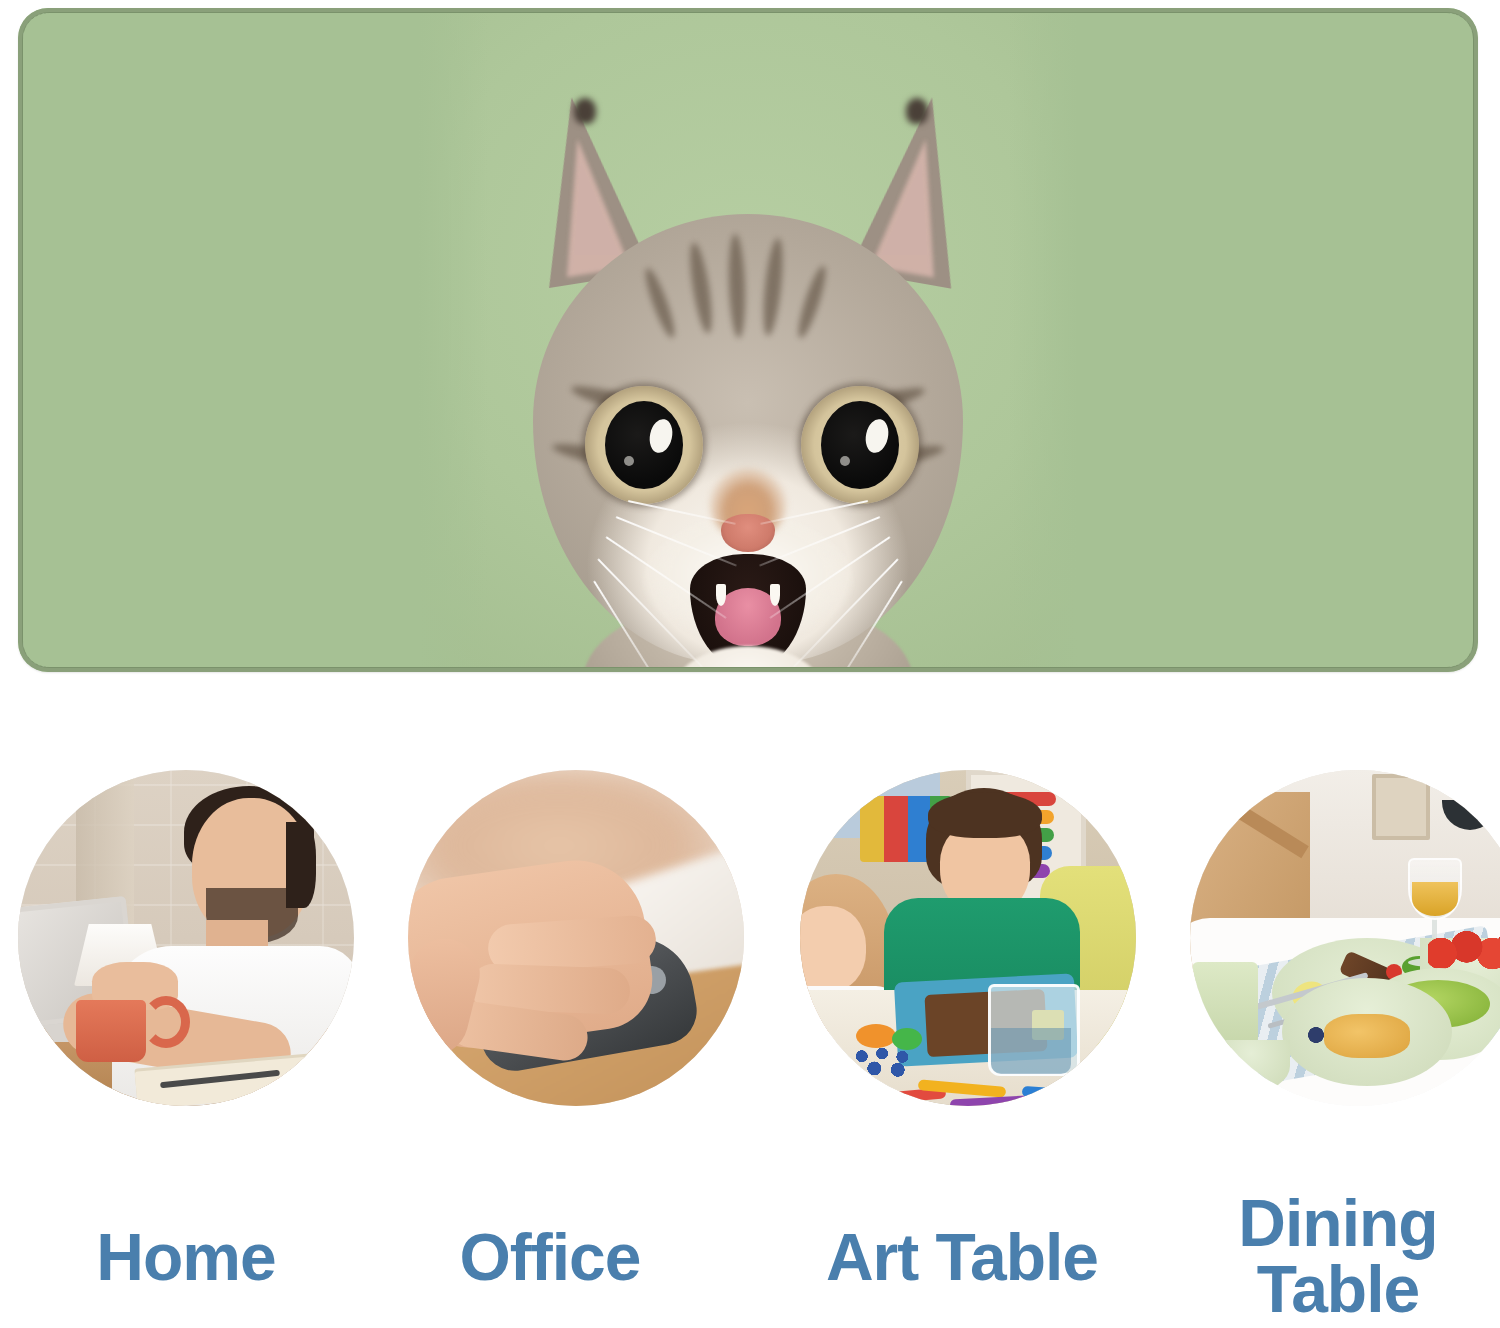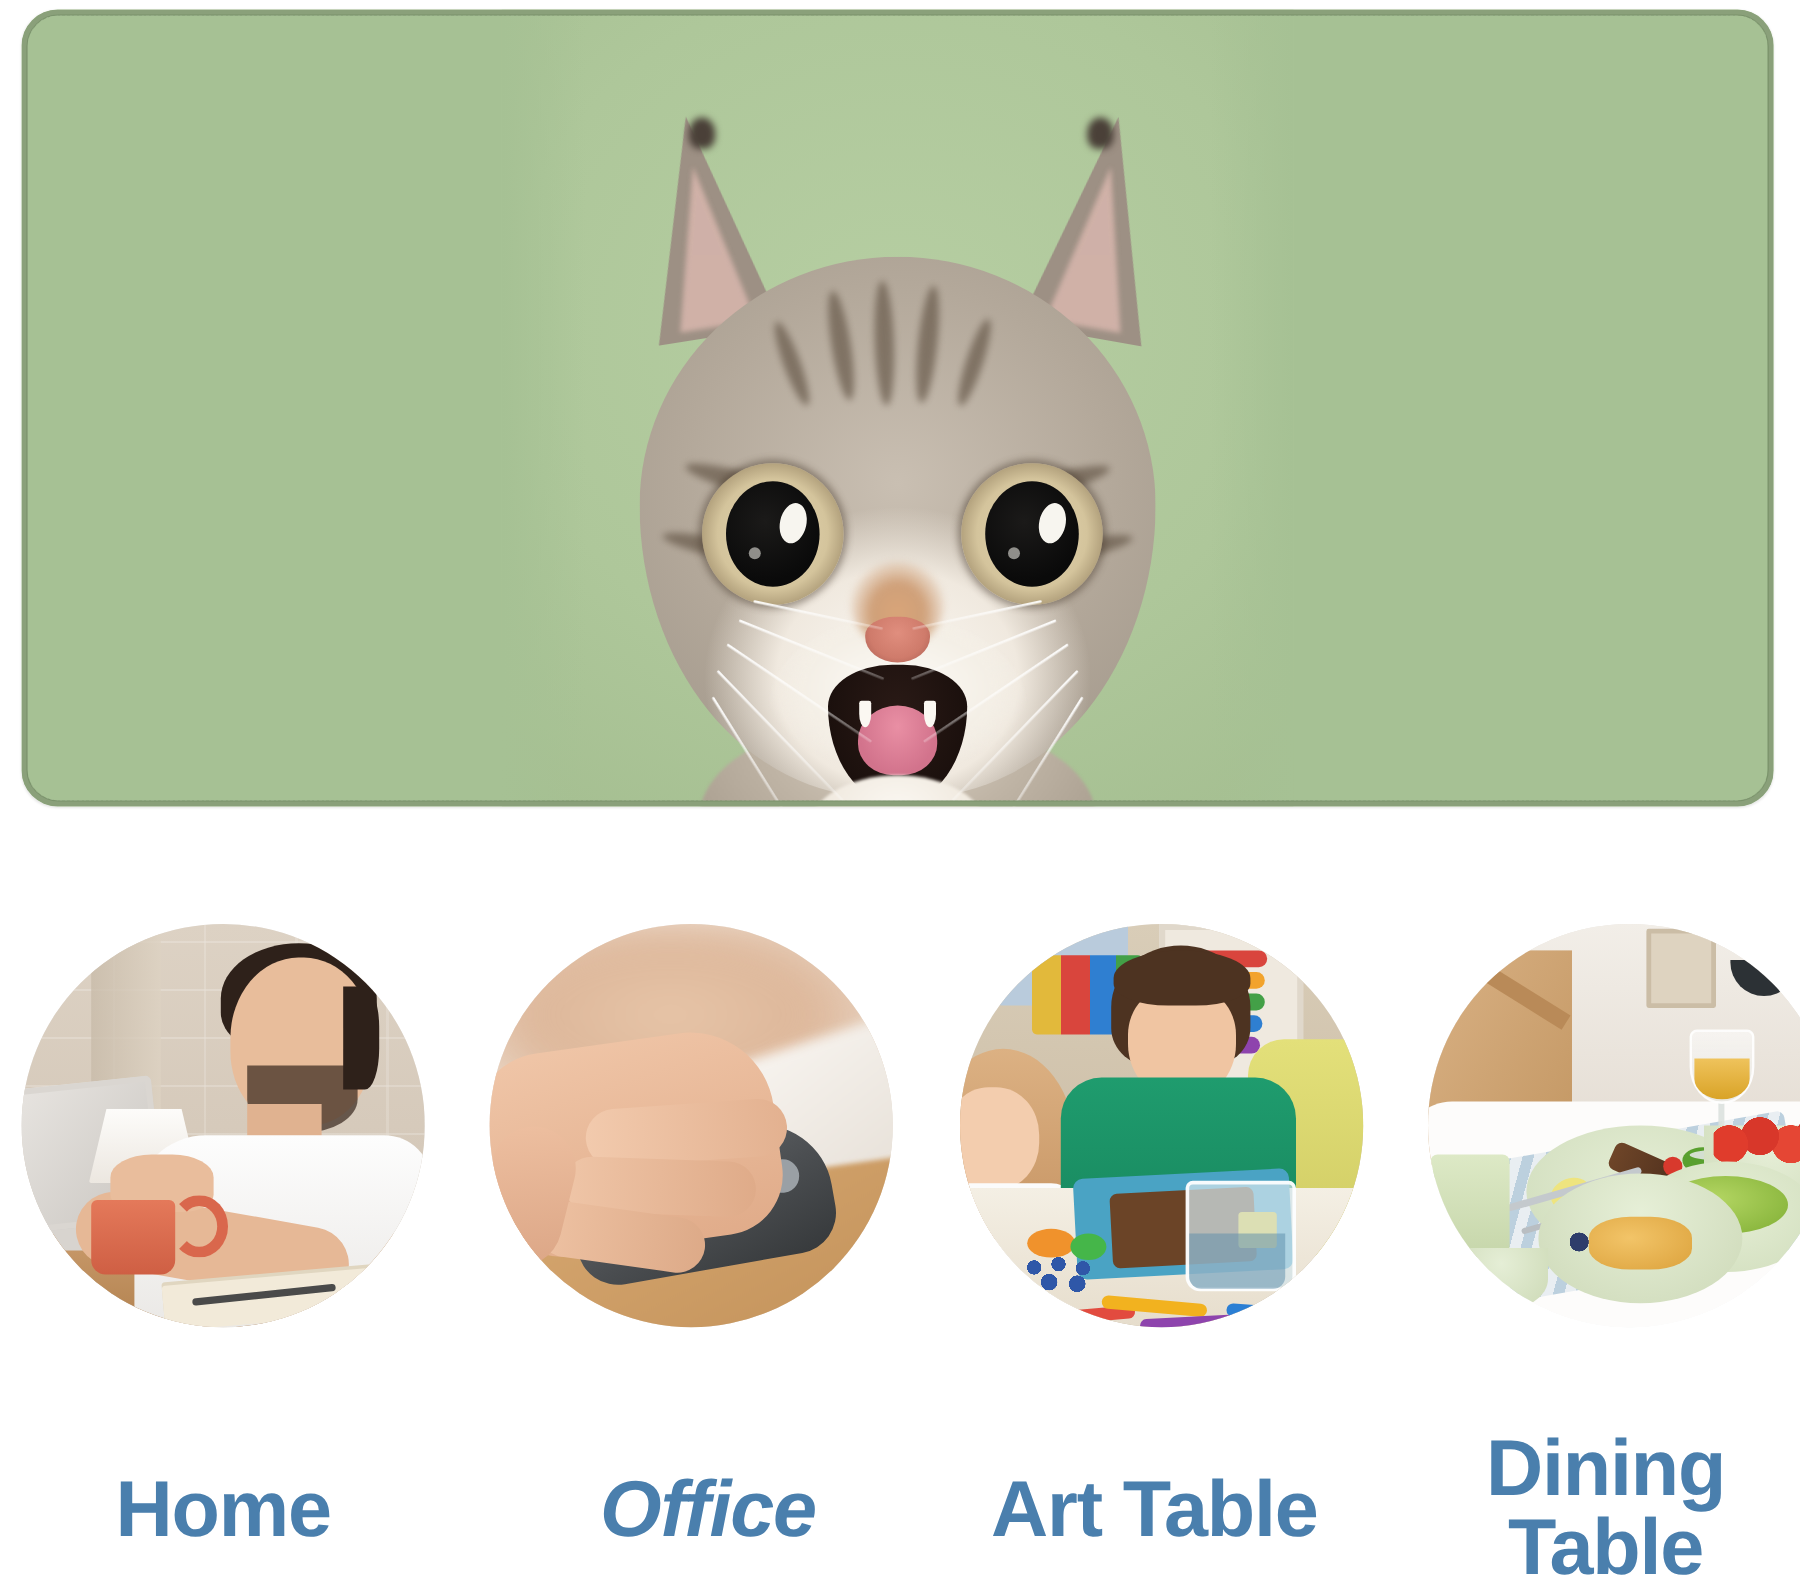--- a/index.html
+++ b/index.html
@@ -465,21 +465,21 @@
     text-align: center;
     font-family: "Liberation Sans", sans-serif;
     font-weight: bold;
     font-size: 66px;
     line-height: 1.0;
     letter-spacing: -1px;
     color: #4a7fad;
     text-shadow: 1px 1px 0 rgba(255,255,255,0.9), -1px -1px 0 rgba(255,255,255,0.6);
   }
   .l1 { left: 16px;   top: 34px; }
-  .l2 { left: 420px;  top: 34px; font-style: italic; }
+  .l2 { left: 380px;  top: 34px; }
   .l3 { left: 792px;  top: 34px; }
   .l4 { left: 1168px; top: 0px; }
 </style>
 </head>
 <body>
 
 <div class="mousepad-wrap">
   <div class="mousepad">
 
     <div class="cat-photo">

